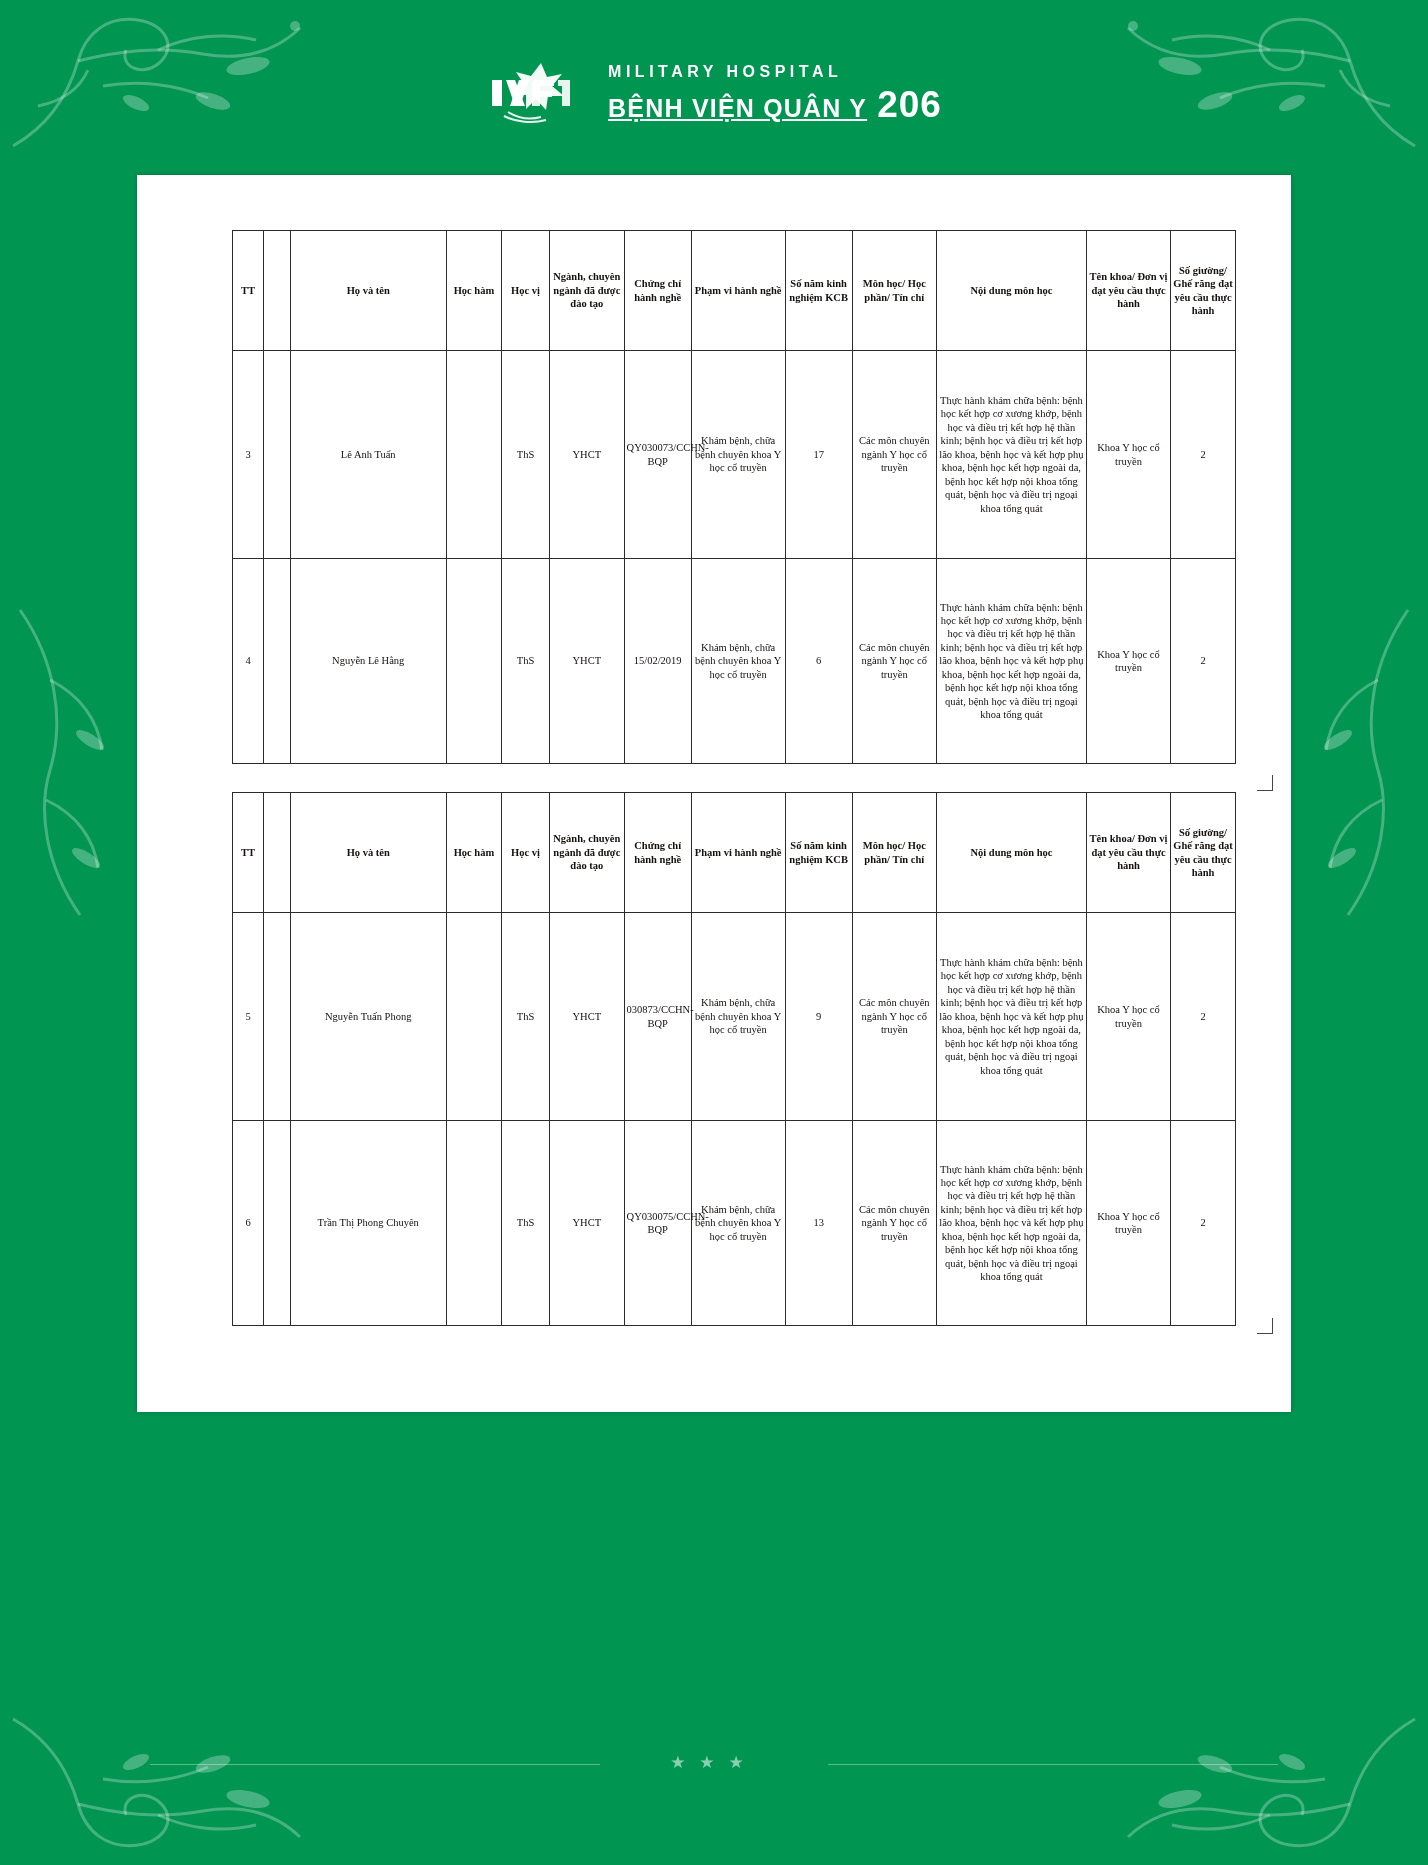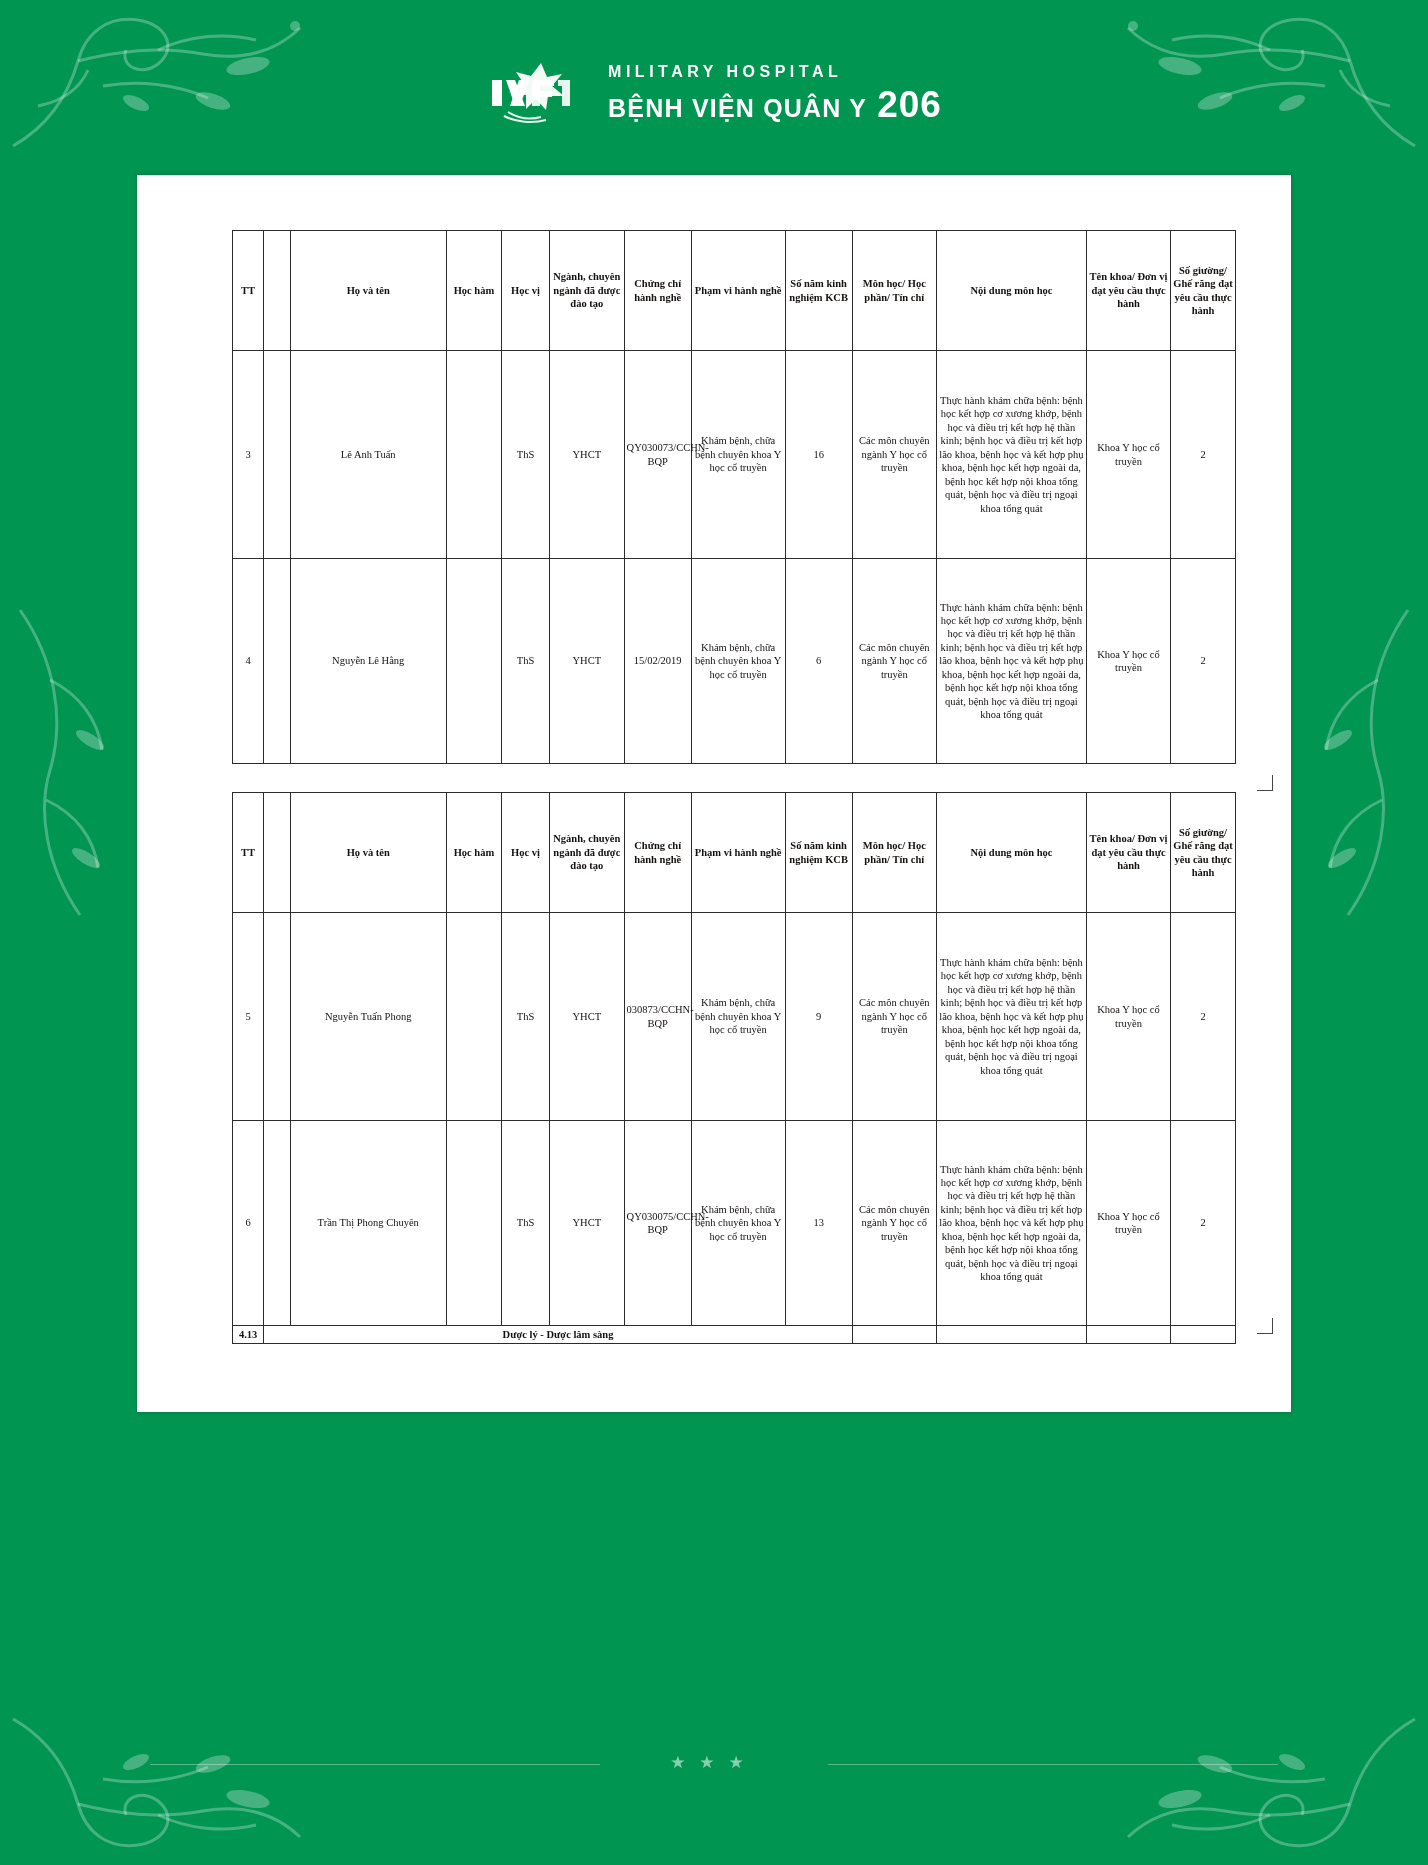--- a/index.html
+++ b/index.html
@@ -57,20 +57,21 @@
   }
   .logo-text .l2 {
     display: flex;
     align-items: baseline;
     gap: 10px;
   }
   .logo-text .l2 .bv {
     font-size: 25px;
     font-weight: 700;
     letter-spacing: 1.2px;
+    text-decoration: underline;
   }
   .logo-text .l2 .num {
     font-size: 37px;
     font-weight: 700;
     letter-spacing: 1px;
   }
 
   
   .sheet {
     position: absolute;
@@ -301,21 +302,21 @@
         <tbody>
           <tr>
             <td class="tall">3</td>
             <td class="tall"></td>
             <td class="tall">Lê Anh Tuấn</td>
             <td class="tall"></td>
             <td class="tall">ThS</td>
             <td class="tall">YHCT</td>
             <td class="tall">QY030073/CCHN-BQP</td>
             <td class="tall">Khám bệnh, chữa bệnh chuyên khoa Y học cổ truyền</td>
-            <td class="tall">16</td>
+            <td class="tall">17</td>
             <td class="tall">Các môn chuyên ngành Y học cổ truyền</td>
             <td class="tall content-cell">Thực hành khám chữa bệnh: bệnh học kết hợp cơ xương khớp, bệnh học và điều trị kết hợp hệ thần kinh; bệnh học và điều trị kết hợp lão khoa, bệnh học và kết hợp phụ khoa, bệnh học kết hợp ngoài da, bệnh học kết hợp nội khoa tổng quát, bệnh học và điều trị ngoại khoa tổng quát</td>
             <td class="tall">Khoa Y học cổ truyền</td>
             <td class="tall">2</td>
           </tr>
           <tr>
             <td class="tall2">4</td>
             <td class="tall2"></td>
             <td class="tall2">Nguyễn Lê Hằng</td>
             <td class="tall2"></td>
@@ -391,28 +392,20 @@
             <td class="tall2">ThS</td>
             <td class="tall2">YHCT</td>
             <td class="tall2">QY030075/CCHN-BQP</td>
             <td class="tall2">Khám bệnh, chữa bệnh chuyên khoa Y học cổ truyền</td>
             <td class="tall2">13</td>
             <td class="tall2">Các môn chuyên ngành Y học cổ truyền</td>
             <td class="tall2 content-cell">Thực hành khám chữa bệnh: bệnh học kết hợp cơ xương khớp, bệnh học và điều trị kết hợp hệ thần kinh; bệnh học và điều trị kết hợp lão khoa, bệnh học và kết hợp phụ khoa, bệnh học kết hợp ngoài da, bệnh học kết hợp nội khoa tổng quát, bệnh học và điều trị ngoại khoa tổng quát</td>
             <td class="tall2">Khoa Y học cổ truyền</td>
             <td class="tall2">2</td>
           </tr>
-          <tr class="sec-row">
-            <td>4.13</td>
-            <td colspan="8">Dược lý - Dược lâm sàng</td>
-            <td></td>
-            <td></td>
-            <td></td>
-            <td></td>
-          </tr>
         </tbody>
       </table>
 
     </div>
 
     <div class="tick" style="top:600px; right:18px;"></div>
     <div class="tick" style="bottom:78px; right:18px;"></div>
   </div>
 
   <div class="vline left"></div>

